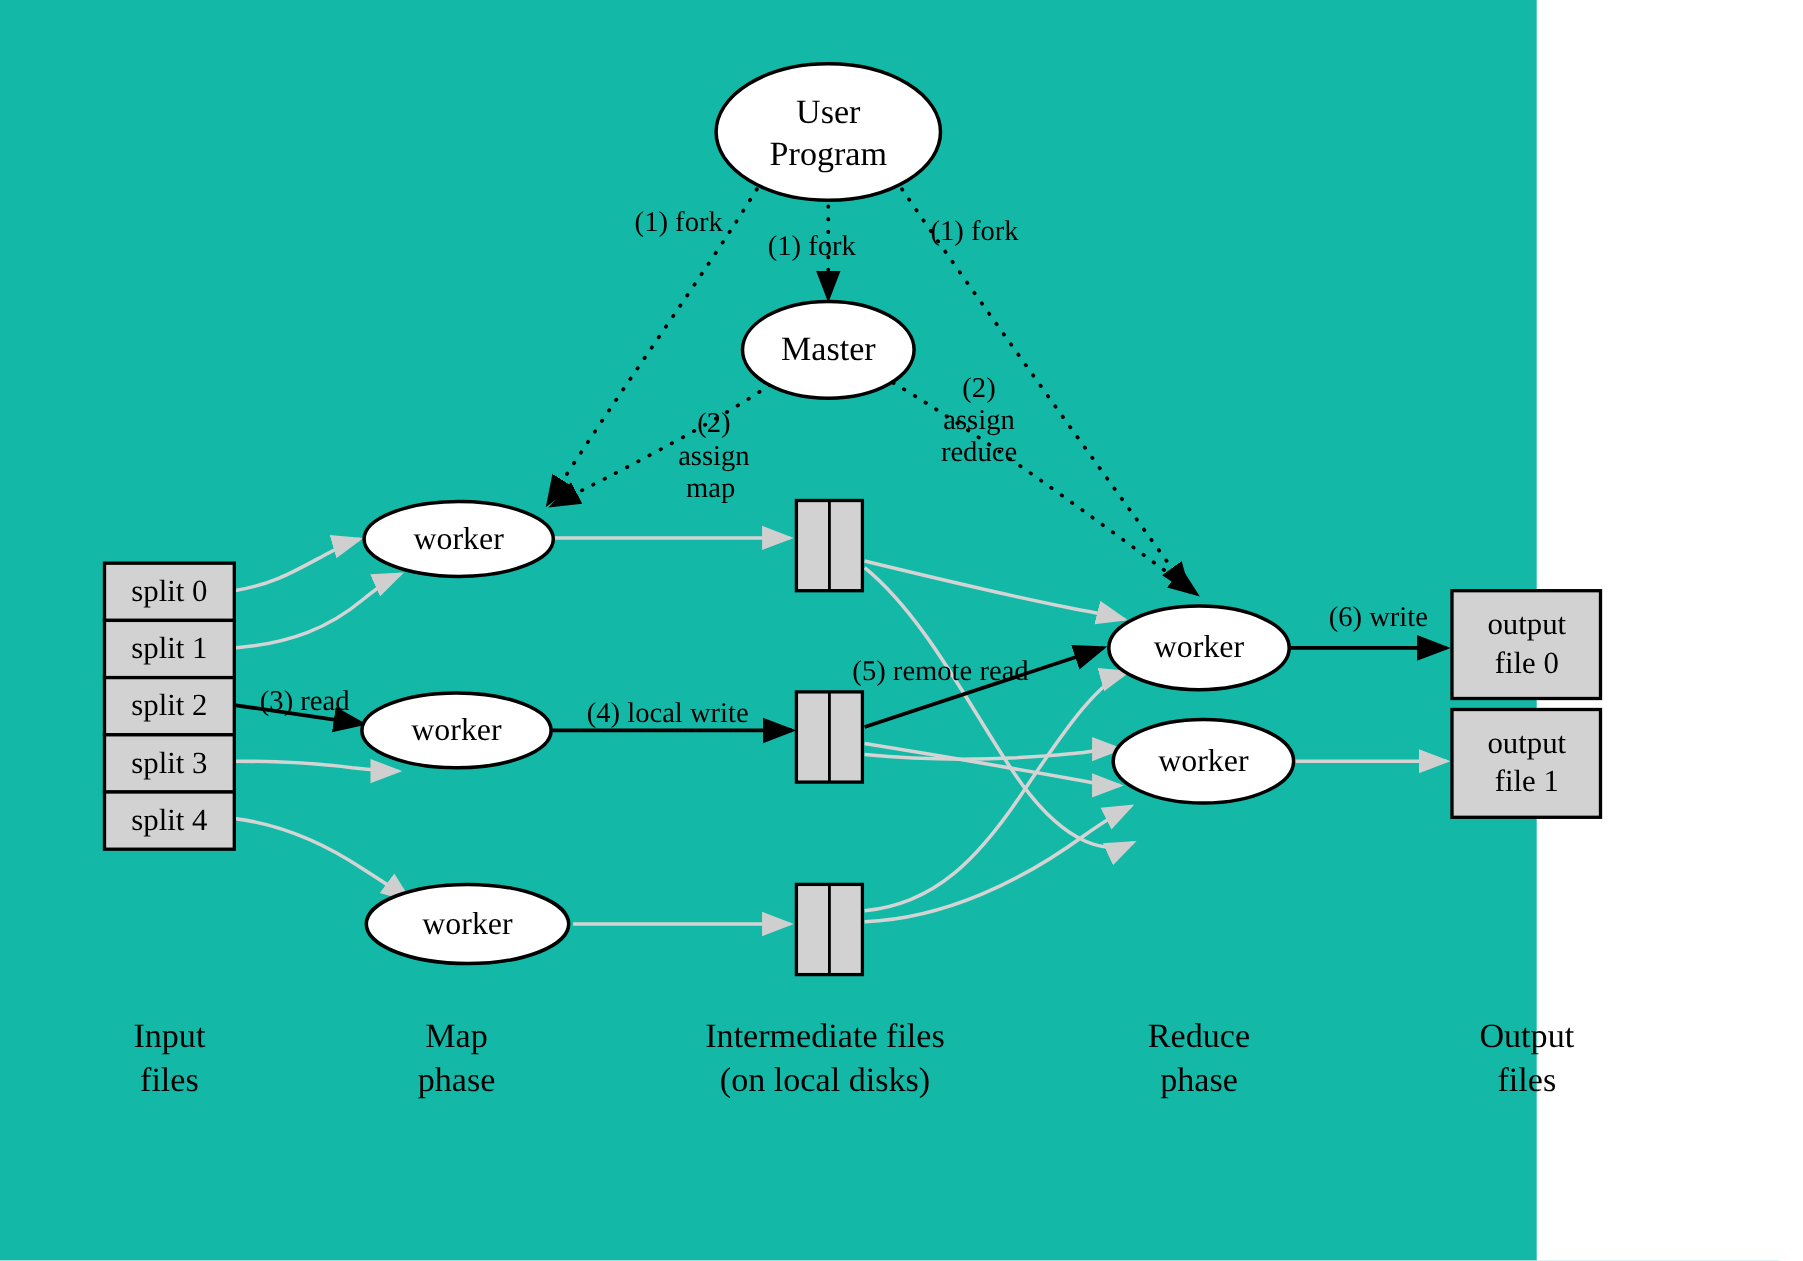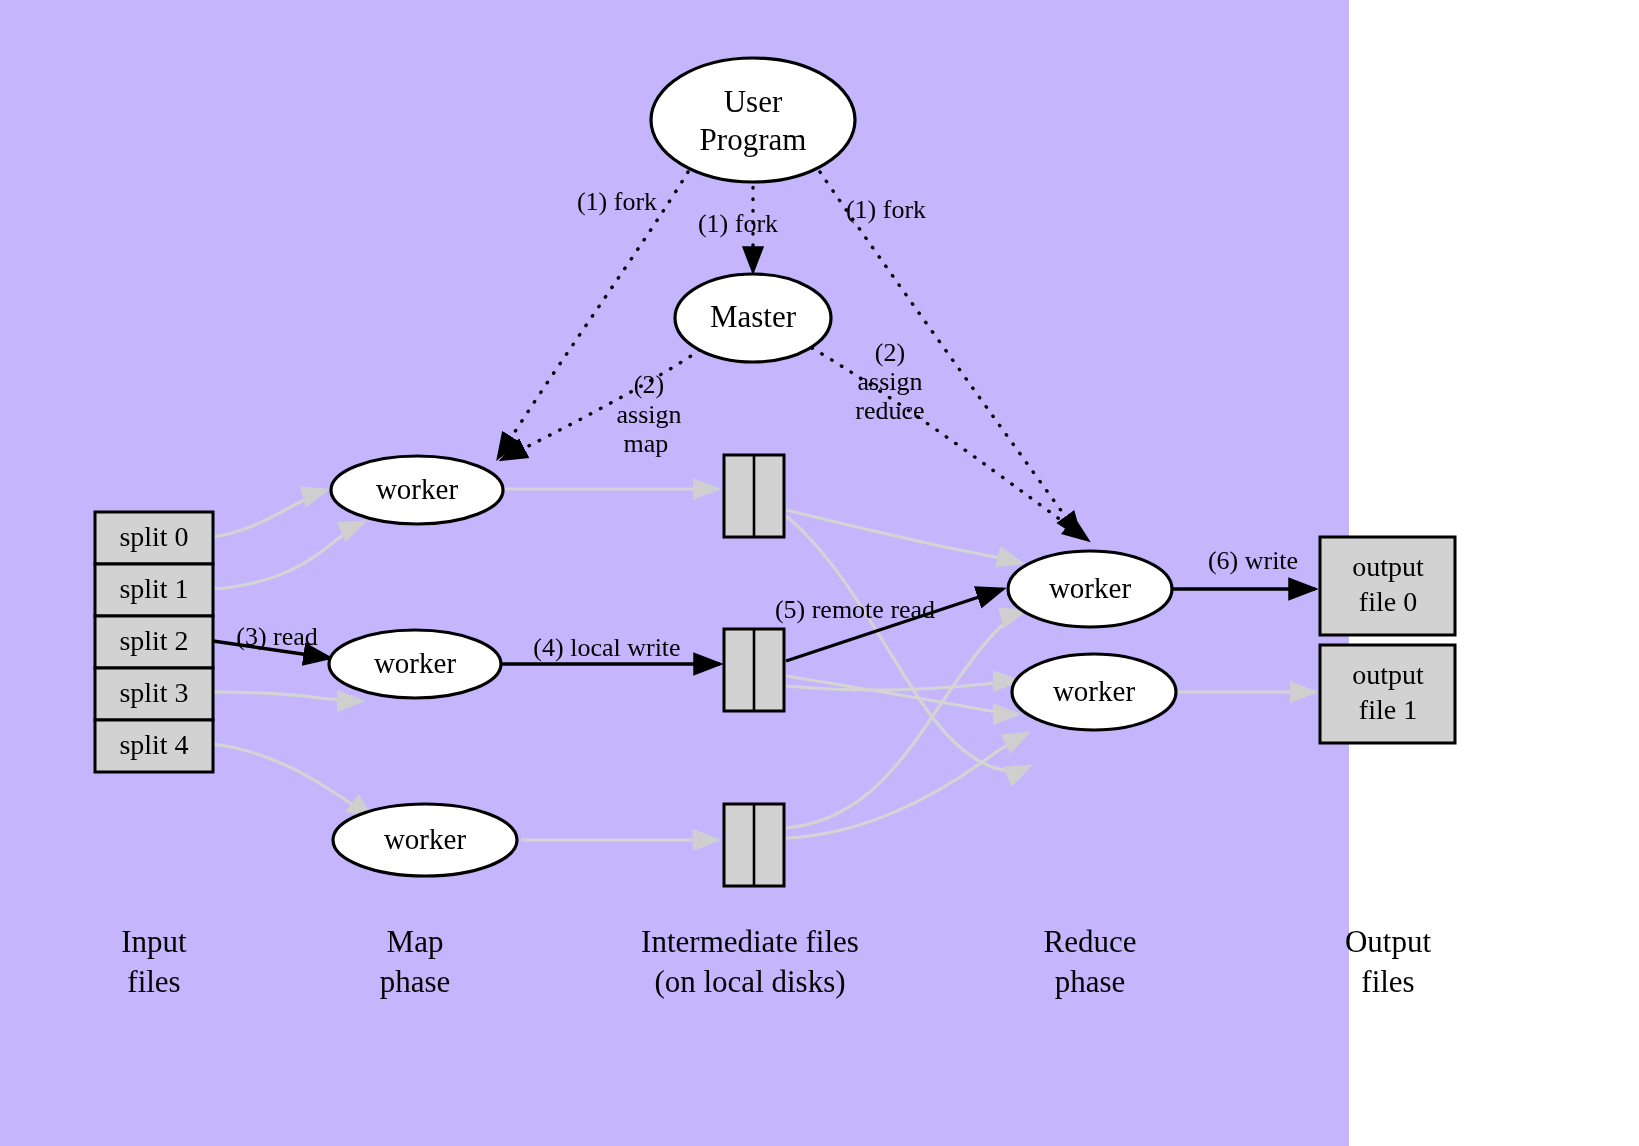--- a/index.html
+++ b/index.html
@@ -10,21 +10,22 @@
   body {
     width: 1639px;
     height: 1146px;
     font-family: "Liberation Serif", "DejaVu Serif", serif;
     overflow: hidden;
   }
   #diagram-root {
     position: relative;
     width: 1349px;
     height: 1146px;
-    background: #c4b5fd;
+    background: #14b8a6;
+    padding-left: 48px;
   }
   svg.canvas {
     position: absolute;
     left: 0;
     top: 0;
     width: 1639px;
     height: 1146px;
   }
   .node-text {
     font-family: "Liberation Serif", "DejaVu Serif", serif;

